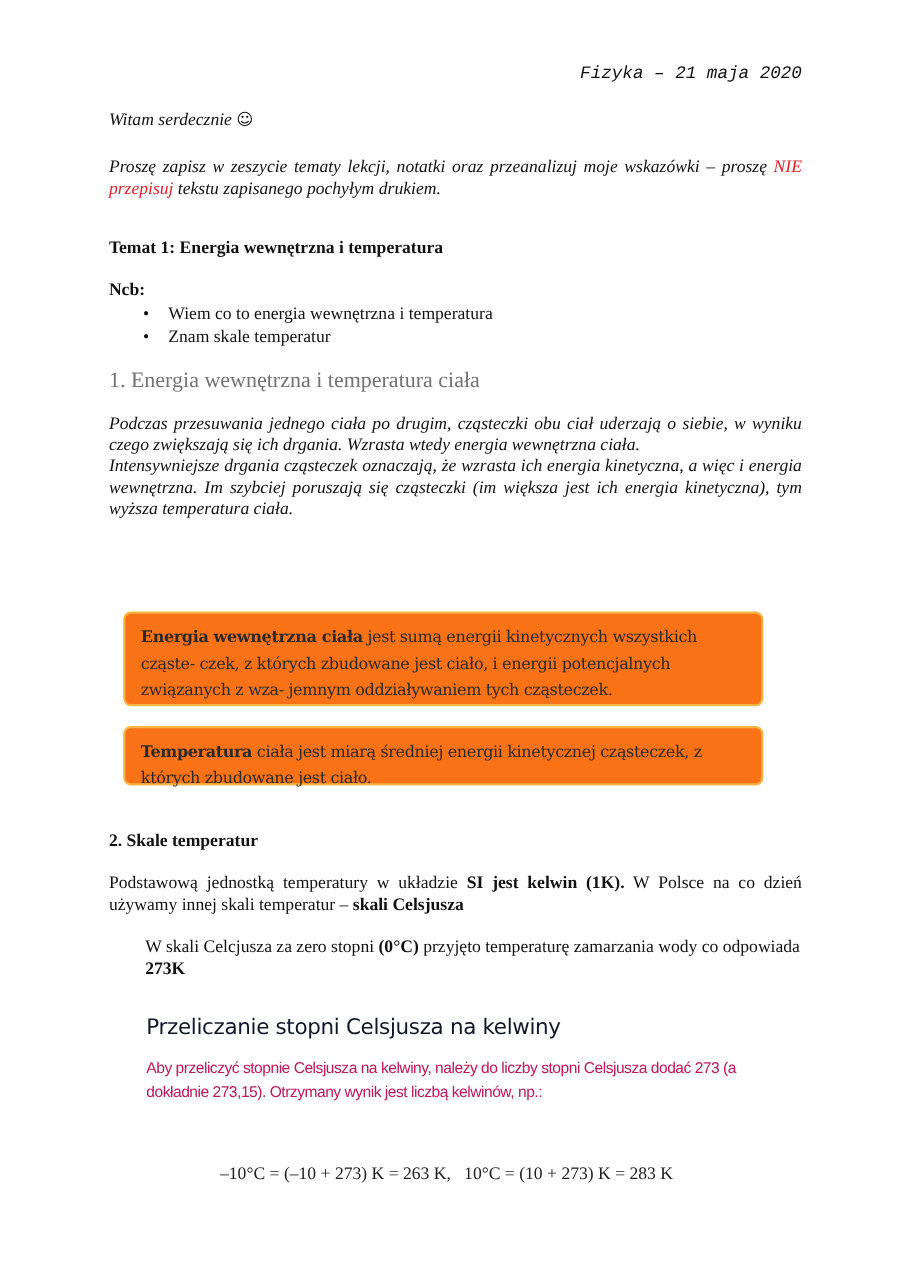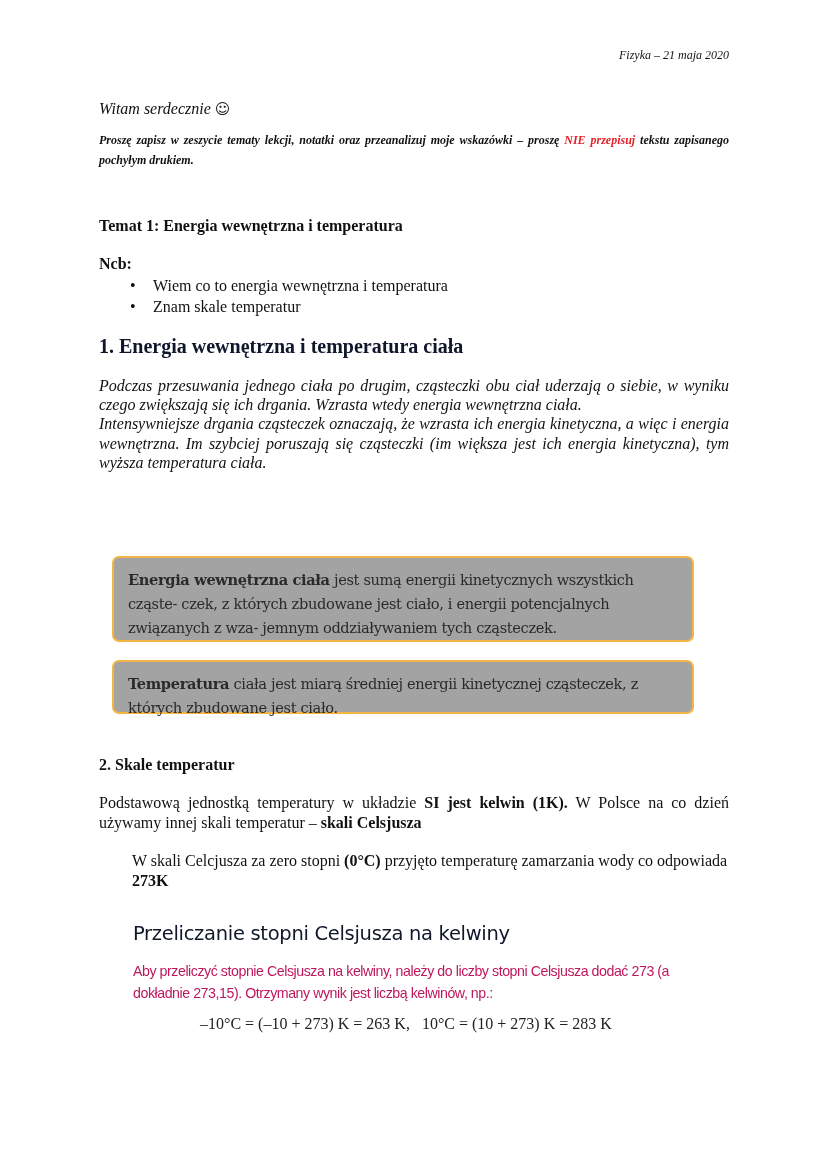--- a/index.html
+++ b/index.html
@@ -1,34 +1,34 @@
 <!DOCTYPE html>
 <html><head>
 <meta charset="utf-8">
 <style>
   html, body { margin: 0; padding: 0; background: #ffffff; }
   body { width: 828px; height: 1171px; position: relative; overflow: hidden; color: #111; }
   .page { position: absolute; left: 0; top: 0; width: 828px; height: 1171px; }
   .tnr { font-family: "Liberation Serif", serif; }
   .sans { font-family: "DejaVu Sans", sans-serif; }
   .abs { position: absolute; }
-  .date { right: 99px; top: 48px; font-size: 12px; font-style: italic; }
+  .date { right: 99px; top: 58px; font-size: 16px; font-style: italic; font-family: Liberation Mono, monospace; }
   .greet { left: 99px; top: 100px; font-size: 16px; font-style: italic; }
-  .instr { left: 99px; top: 130px; width: 630px; font-size: 12px; font-style: italic; line-height: 20px; text-align: justify; font-weight: bold; }
+  .instr { left: 99px; top: 142px; width: 630px; font-size: 16px; font-style: italic; line-height: 20px; text-align: justify; }
   .red { color: #e3222b; }
   .topic { left: 99px; top: 217px; font-size: 16px; font-weight: bold; }
   .ncb { left: 99px; top: 255px; font-size: 16px; font-weight: bold; }
   .goals { left: 128px; top: 275px; font-size: 16px; margin: 0; padding: 0; list-style: none; }
   .goals li { line-height: 21px; position: relative; padding-left: 25px; }
   .goals li .bullet { position: absolute; left: 2px; top: 0; }
-  .h1 { left: 99px; top: 335px; font-size: 20px; font-weight: bold; color: #0f172a; }
+  .h1 { left: 99px; top: 335px; font-size: 20px; font-weight: normal; color: #737373; }
   .para { left: 99px; top: 376px; width: 630px; font-size: 16px; font-style: italic; line-height: 19.2px; text-align: justify; }
   .para p { margin: 0; text-align: justify; }
   .u { }
-  .box { left: 112px; width: 582px; background: #a3a3a3; border: 2px solid #f4b545; border-radius: 7px; box-sizing: border-box; padding: 10px 14px; font-family: "DejaVu Serif", serif; font-size: 14.6px; line-height: 24px; color: #2a2a2a; letter-spacing: -0.35px; }
+  .box { left: 112px; width: 582px; background: #f97316; border: 2px solid #f4b545; border-radius: 7px; box-sizing: border-box; padding: 10px 14px; font-family: "DejaVu Serif", serif; font-size: 14.6px; line-height: 24px; color: #2a2a2a; letter-spacing: -0.35px; }
   .box1 { top: 556px; height: 86px; }
   .box2 { top: 660px; height: 54px; }
   .h2 { left: 99px; top: 756px; font-size: 16px; font-weight: bold; }
   .p2 { left: 99px; top: 793px; width: 630px; font-size: 16px; line-height: 20px; text-align: justify; }
   .p3 { left: 99px; top: 851px; width: 630px; font-size: 16px; line-height: 20px; text-align: justify; margin-left: 33px; }
   .conv-title { left: 133px; top: 922px; font-size: 19.5px; color: #0f172a; letter-spacing: -0.3px; }
   .conv-text { left: 133px; top: 960px; width: 560px; font-family: Liberation Sans, sans-serif; font-size: 14.2px; line-height: 22px; color: #be185d; letter-spacing: -0.45px; }
   .conv-eq { left: 200px; top: 1015px; font-size: 16px; color: #222; }
 </style>
 </head>
@@ -68,15 +68,15 @@
   <div class="abs tnr h2">2. Skale temperatur</div>
 
   <div class="abs tnr p2"><span>Podstawową jednostką temperatury w układzie </span><b>SI jest kelwin (1K).</b><span> W Polsce na co dzień używamy innej skali temperatur – </span><b>skali Celsjusza</b></div>
 
   <div class="abs tnr p3"><span>W skali Celcjusza za zero stopni </span><b>(0°C)</b><span> przyjęto temperaturę zamarzania wody co odpowiada </span><br><b>273K</b></div>
 
   <div class="abs sans conv-title">Przeliczanie stopni Celsjusza na kelwiny</div>
 
   <div class="abs conv-text">Aby przeliczyć stopnie Celsjusza na kelwiny, należy do liczby stopni Celsjusza dodać 273 (a dokładnie 273,15). Otrzymany wynik jest liczbą kelwinów, np.:</div>
 
-  <div class="abs tnr conv-eq" style="white-space:pre;">–10°C = (–10 + 273) K = 263 K,   10°C = (10 + 273) K = 283 K</div>
+  <div class="abs tnr conv-eq" style="white-space:pre;margin-top:44px;">–10°C = (–10 + 273) K = 263 K,   10°C = (10 + 273) K = 283 K</div>
 
 </div>
 
 </body></html>

